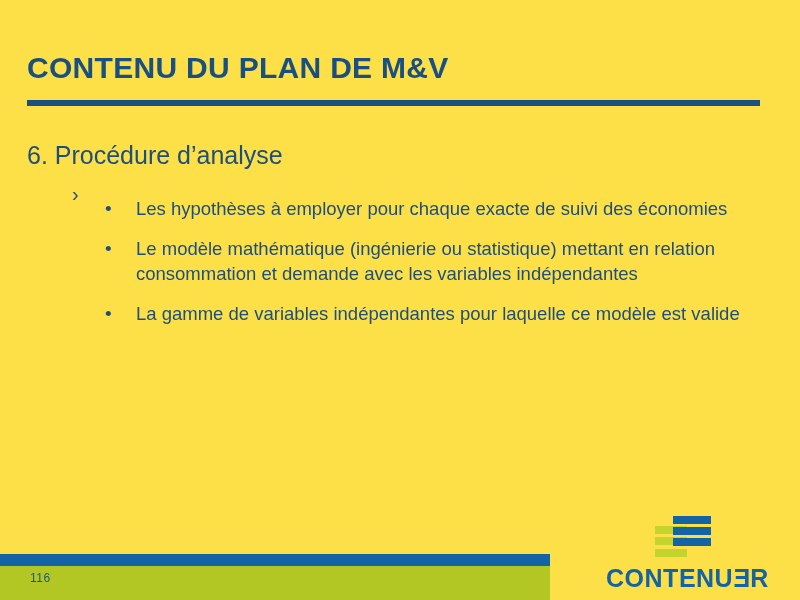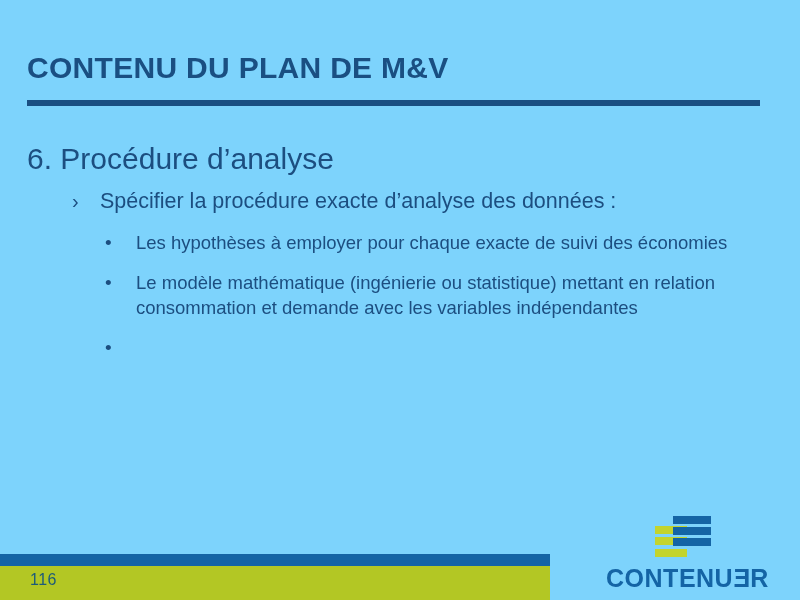--- a/index.html
+++ b/index.html
@@ -7,21 +7,21 @@
     padding: 0;
     background: #ffffff;
   }
   body {
     font-family: "Liberation Sans", sans-serif;
   }
   #slide {
     position: relative;
     width: 800px;
     height: 600px;
-    background: #7dd3fc;
+    background: #fde047;
     overflow: hidden;
   }
 
   
   #slide-title {
     position: absolute;
     left: 27px;
     top: 52px;
     font-size: 30px;
     font-weight: bold;
@@ -43,21 +43,21 @@
   #body-content {
     position: absolute;
     left: 0;
     top: 140px;
     width: 800px;
   }
 
   .lvl1 {
     position: relative;
     margin: 0 0 0 27px;
-    font-size: 30px;
+    font-size: 25px;
     color: #1c4e80;
     line-height: 1.25;
     padding-bottom: 10px;
   }
 
   .lvl2 {
     position: relative;
     margin-left: 72px;
     padding-left: 28px;
     font-size: 21.5px;
@@ -109,21 +109,21 @@
     left: 0;
     top: 566px;
     width: 550px;
     height: 34px;
     background: #b3c724;
   }
   #slide-number {
     position: absolute;
     left: 30px;
     top: 571px;
-    font-size: 16px;
+    font-size: 12px;
     color: #1d5b7a;
     letter-spacing: 0.5px;
     text-align: right;
   }
 
   
   #logo {
     position: absolute;
     left: 600px;
     top: 516px;
@@ -171,37 +171,37 @@
 
   <div id="slide-title">CONTENU DU PLAN DE M&amp;V</div>
   <div id="title-rule"></div>
 
   <div id="body-content">
 
     <div class="lvl1">6. Procédure d’analyse</div>
 
     <div class="lvl2">
       <span class="marker">›</span>
-      <span>Spécifier la procédure exacte d’analyse des données :</span>
     </div>
 
     <div class="lvl3-list">
 
       <div class="lvl3">
         <span class="marker">•</span>
         <span>Les hypothèses à employer pour chaque exacte de suivi des économies</span>
       </div>
 
       <div class="lvl3">
         <span class="marker">•</span>
         <span>Le modèle mathématique (ingénierie ou statistique) mettant en relation consommation et demande avec les variables indépendantes</span>
       </div>
 
       <div class="lvl3">
         <span class="marker">•</span>
+        <span>La gamme de variables indépendantes pour laquelle ce modèle est valide</span>
       </div>
 
     </div>
   </div>
 
   <div id="footer-blue-bar"></div>
   <div id="footer-green-band"></div>
   <div id="slide-number">116</div>
 
   <div id="logo">

